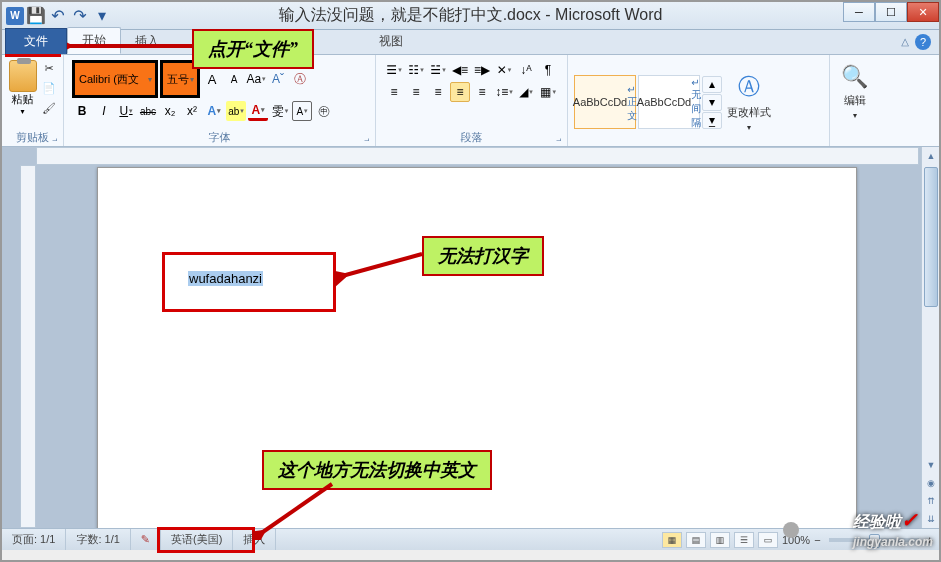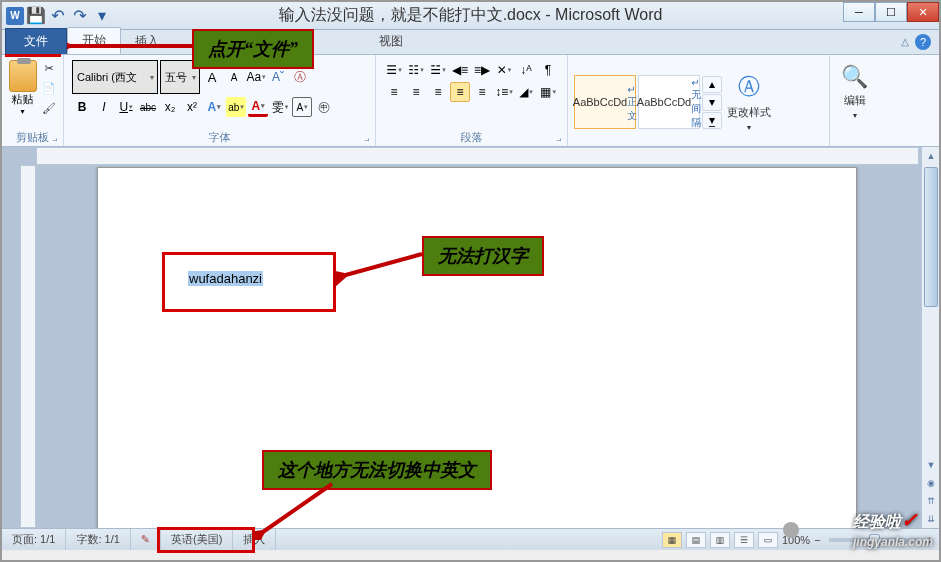--- a/index.html
+++ b/index.html
@@ -22,21 +22,21 @@
 .r-group{border-right:1px solid #cdd9e6;display:flex;flex-direction:column;padding:3px 4px 0}
 .r-group-body{flex:1;display:flex}
 .r-group-label{height:16px;font-size:11px;color:#5a7ca4;text-align:center;position:relative}
 .r-group-label::after{content:"⌐";position:absolute;right:2px;bottom:0;font-size:9px;transform:rotate(180deg)}
 .paste-block{display:flex;flex-direction:column;align-items:center;width:40px;padding-top:2px}
 .paste-icon{width:28px;height:32px;background:linear-gradient(#f8d080,#e8a840);border:1px solid #c89030;border-radius:3px;position:relative}
 .paste-icon::before{content:"";position:absolute;top:-3px;left:7px;width:14px;height:6px;background:#999;border-radius:2px}
 .small-btn{width:20px;height:20px;display:flex;align-items:center;justify-content:center;font-size:11px;color:#333}
 .font-area{display:flex;flex-direction:column;gap:3px;padding:2px 4px}
 .font-row{display:flex;gap:2px;align-items:center}
-.combo{border:1px solid #000000;background:#e5e5e5;height:20px;display:flex;align-items:center;padding:16px 4px;font-size:11px;position:relative}
+.combo{border:3px solid #000000;background:#f97316;height:20px;display:flex;align-items:center;padding:16px 4px;font-size:11px;position:relative}
 .combo::after{content:"▾";position:absolute;right:3px;font-size:8px;color:#666}
 .font-name{width:86px}
 .font-size{width:40px}
 .fbtn{min-width:20px;height:20px;display:flex;align-items:center;justify-content:center;font-size:12px;border-radius:2px}
 .fbtn.dd::after{content:"▾";font-size:7px;margin-left:1px;color:#666}
 .para-area{display:flex;flex-direction:column;gap:2px;padding:2px 4px}
 .styles-area{display:flex;align-items:center;padding:2px;gap:2px}
 .style-box{width:62px;height:54px;border:1px solid #cdd9e6;display:flex;flex-direction:row;align-items:center;justify-content:center;font-size:10px;background:#fff}
 .style-box.sel{border-color:#f0b050;background:#fff8e8}
 .style-prev{color:#333;font-size:11px}
@@ -53,21 +53,21 @@
 .scroll-arr{position:absolute;left:0;width:18px;height:18px;display:flex;align-items:center;justify-content:center;font-size:9px;color:#5a7ca4}
 .task-pane-btn{position:absolute;right:0;top:0;width:18px;height:20px;background:#f0e0d0;border:1px solid #c8a880;font-size:11px;display:flex;align-items:center;justify-content:center}
 .statusbar{height:22px;background:linear-gradient(#e3ecf5,#d0dce8);border-top:1px solid #a9bccf;display:flex;align-items:center;font-size:11px;color:#444;position:relative}
 .status-item{padding:0 10px;border-right:1px solid #b8c8d8;height:100%;display:flex;align-items:center}
 .status-right{position:absolute;right:6px;display:flex;align-items:center;gap:4px}
 .view-btn{width:20px;height:16px;border:1px solid #b8c8d8;background:#f4f8fc;display:flex;align-items:center;justify-content:center;font-size:9px}
 .zoom-slider{width:90px;height:4px;background:#b8c8d8;position:relative;margin:0 4px}
 .zoom-slider::before{content:"";position:absolute;left:40px;top:-4px;width:9px;height:12px;background:#e8f0f8;border:1px solid #8aa8c6;border-radius:2px}
 
 .red-box{position:absolute;border:3px solid #d40000;pointer-events:none}
-.callout{position:absolute;background:#4d7c0f;border:2px solid #c00000;padding:6px 14px;font-size:18px;font-weight:bold;font-family:KaiTi,serif;font-style:italic;color:#000}
+.callout{position:absolute;background:#bef264;border:2px solid #c00000;padding:6px 14px;font-size:18px;font-weight:bold;font-family:KaiTi,serif;font-style:italic;color:#000}
 .arrow{position:absolute;pointer-events:none}
 .watermark{position:absolute;right:6px;bottom:11px;font-size:14px;color:#fff;text-shadow:0 0 4px #000;font-weight:bold;font-style:italic}
 .watermark .jy{font-size:16px;color:#fff}
 .watermark .la{font-size:12px;color:#ddd}
 .watermark-check{color:#d00;font-size:20px;font-weight:bold}
 .head-icon{position:absolute;right:140px;bottom:22px;width:16px;height:16px;border-radius:50%;background:#aaa}
 </style>
 </head>
 <body>
 

